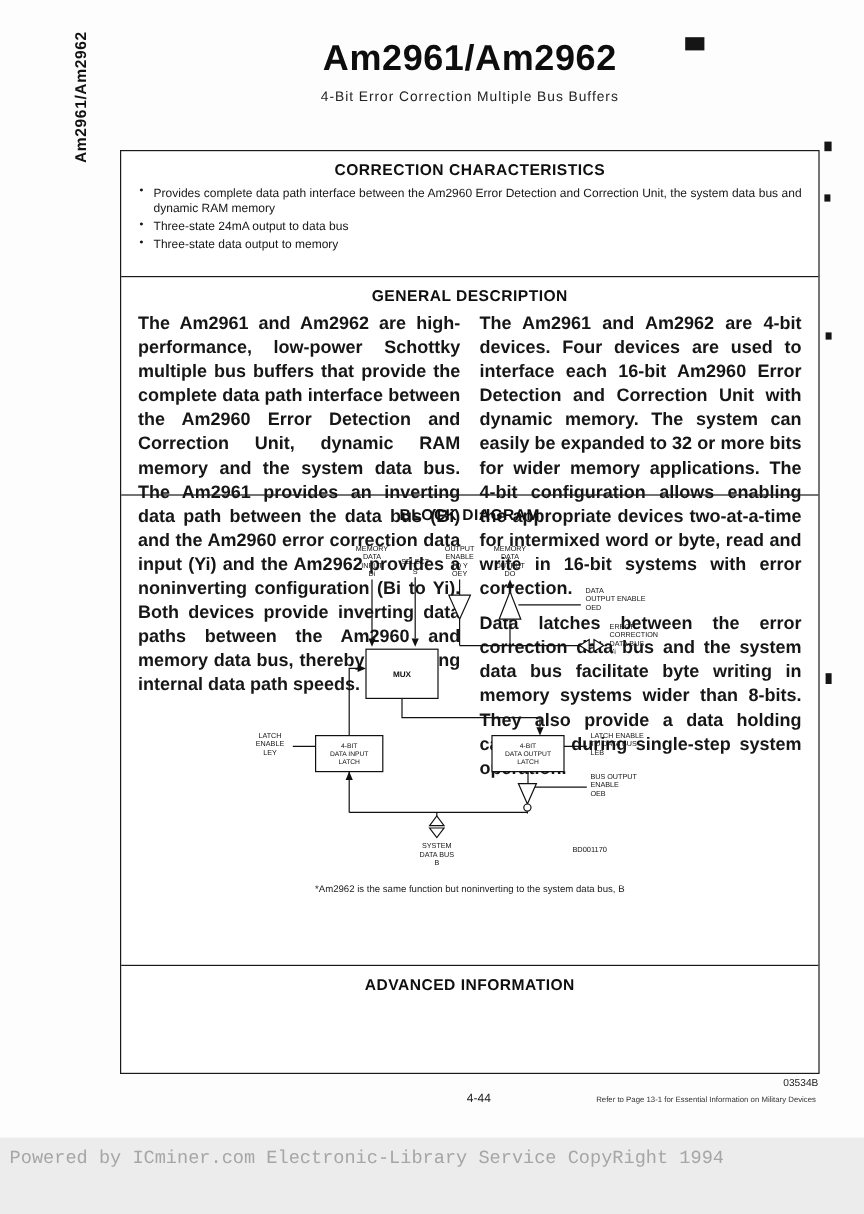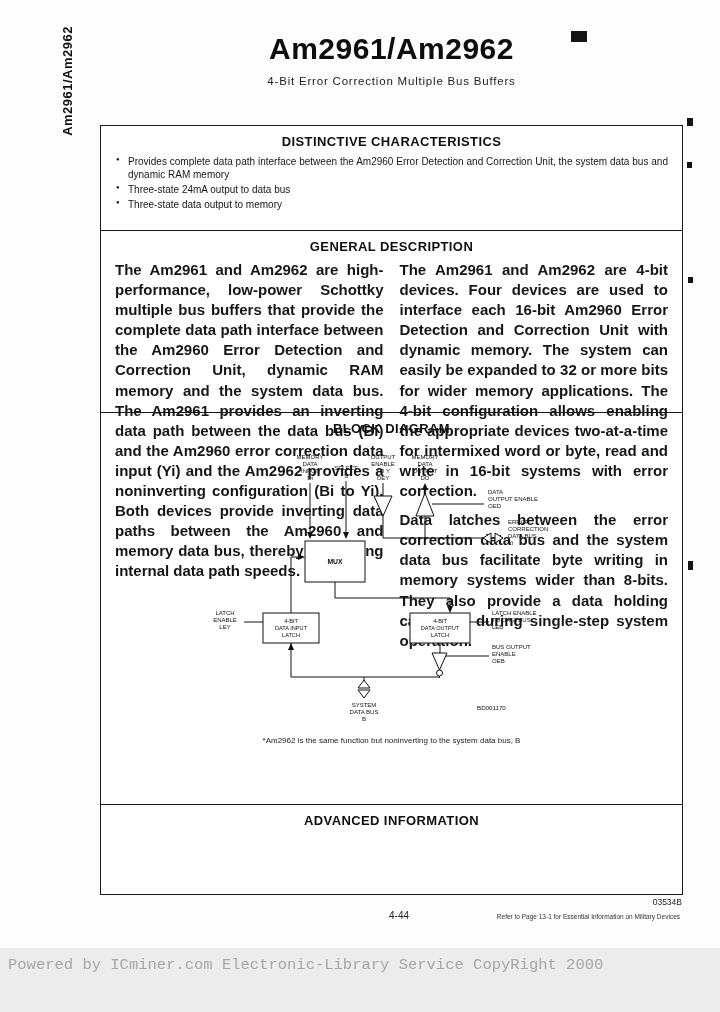--- a/index.html
+++ b/index.html
@@ -96,21 +96,21 @@
   <div class="artifact a5"></div>
 
   <div class="header">
     <div class="title">Am2961/Am2962</div>
     <div class="subtitle">4-Bit Error Correction Multiple Bus Buffers</div>
   </div>
 
   <div class="main-box">
 
     <section class="sec-distinctive">
-      <h2>DISTINCTIVE CHARACTERISTICS</h2>
+      <h2>CORRECTION CHARACTERISTICS</h2>
       <div class="cols">
         <div class="col">
           <ul class="bullets">
             <li>Provides complete data path interface between the Am2960 Error Detection and Correction Unit, the system data bus and dynamic RAM memory</li>
             <li>Three-state 24mA output to data bus</li>
             <li>Three-state data output to memory</li>
           </ul>
         </div>
       </div>
     </section>
@@ -251,16 +251,16 @@
       <h2>ADVANCED INFORMATION</h2>
     </section>
 
   </div>
 
   <div class="doc-code">03534B</div>
   <div class="page-num">4-44</div>
   <div class="military-note">Refer to Page 13-1 for Essential Information on Military Devices</div>
 
   <div class="watermark-bar">
-    <div class="watermark">Powered by ICminer.com Electronic-Library Service CopyRight 2000</div>
+    <div class="watermark">Powered by ICminer.com Electronic-Library Service CopyRight 1994</div>
   </div>
 
 </div>
 
 </body></html>

